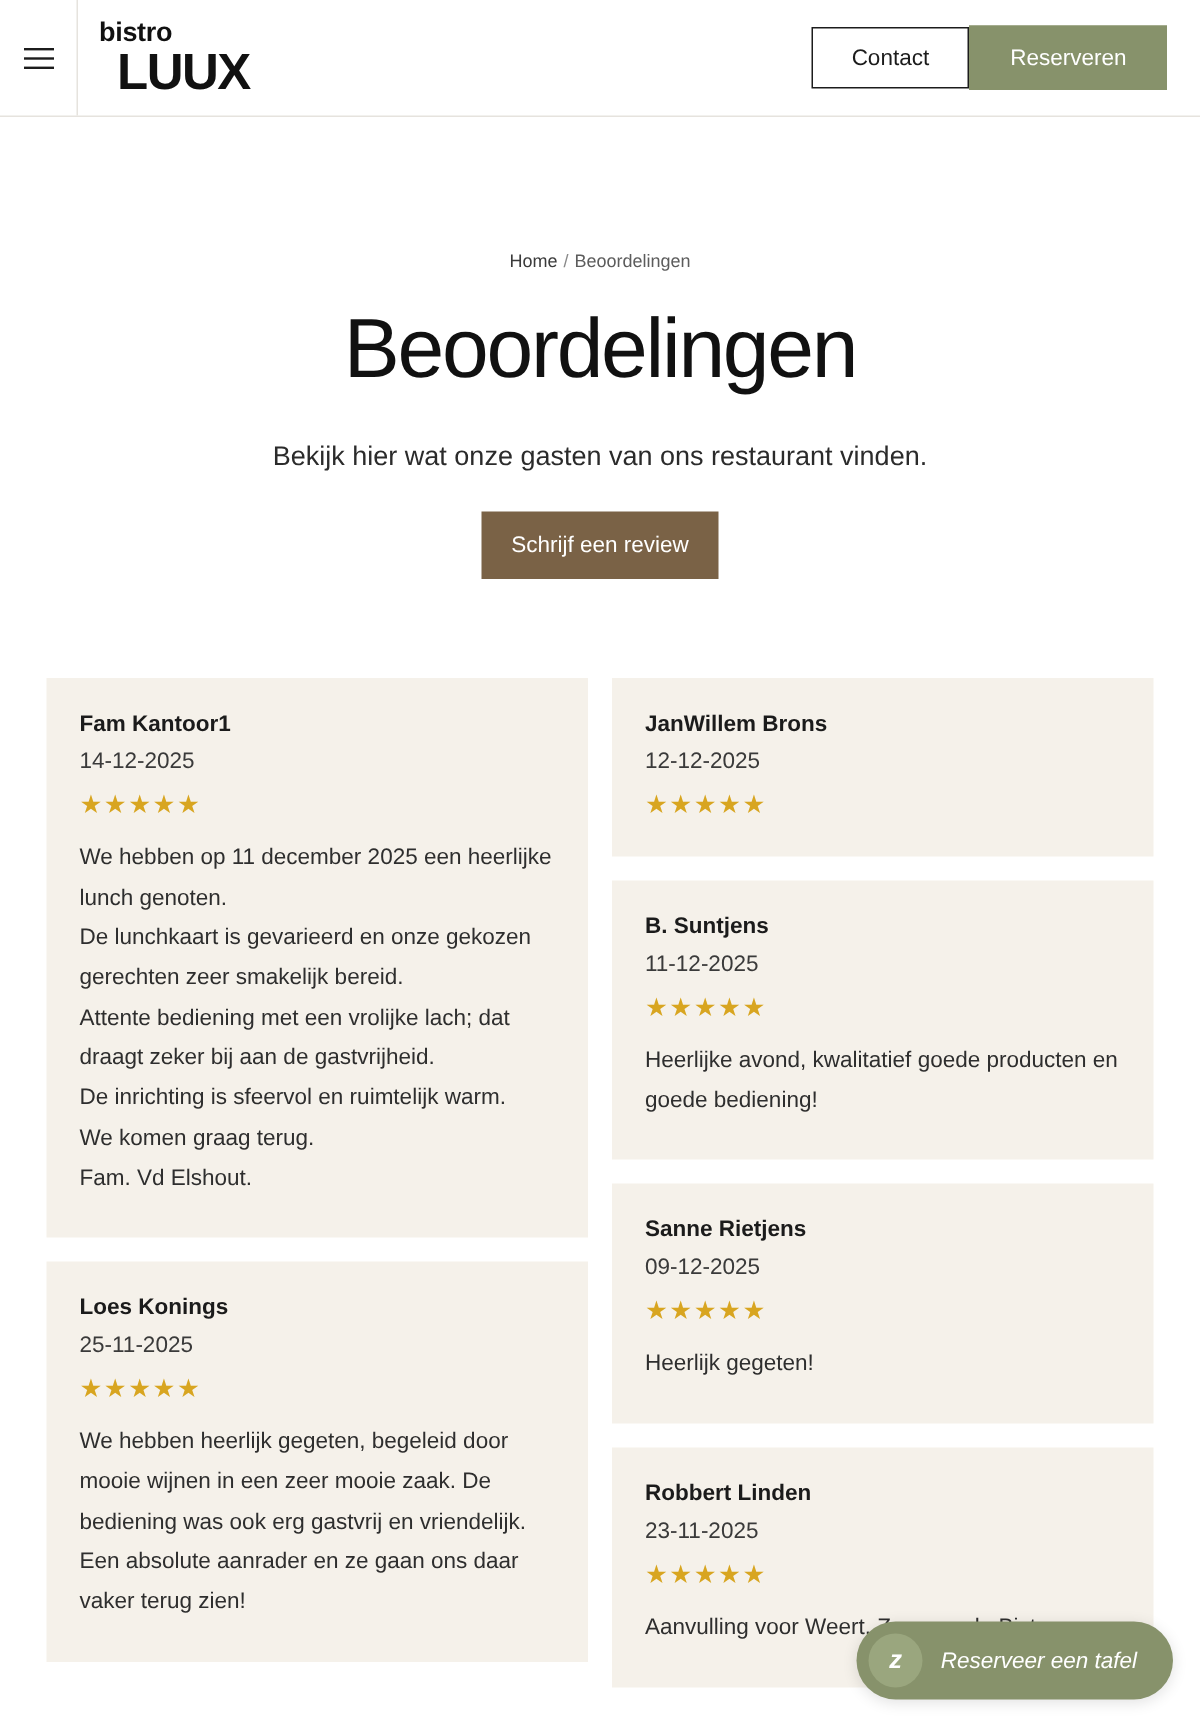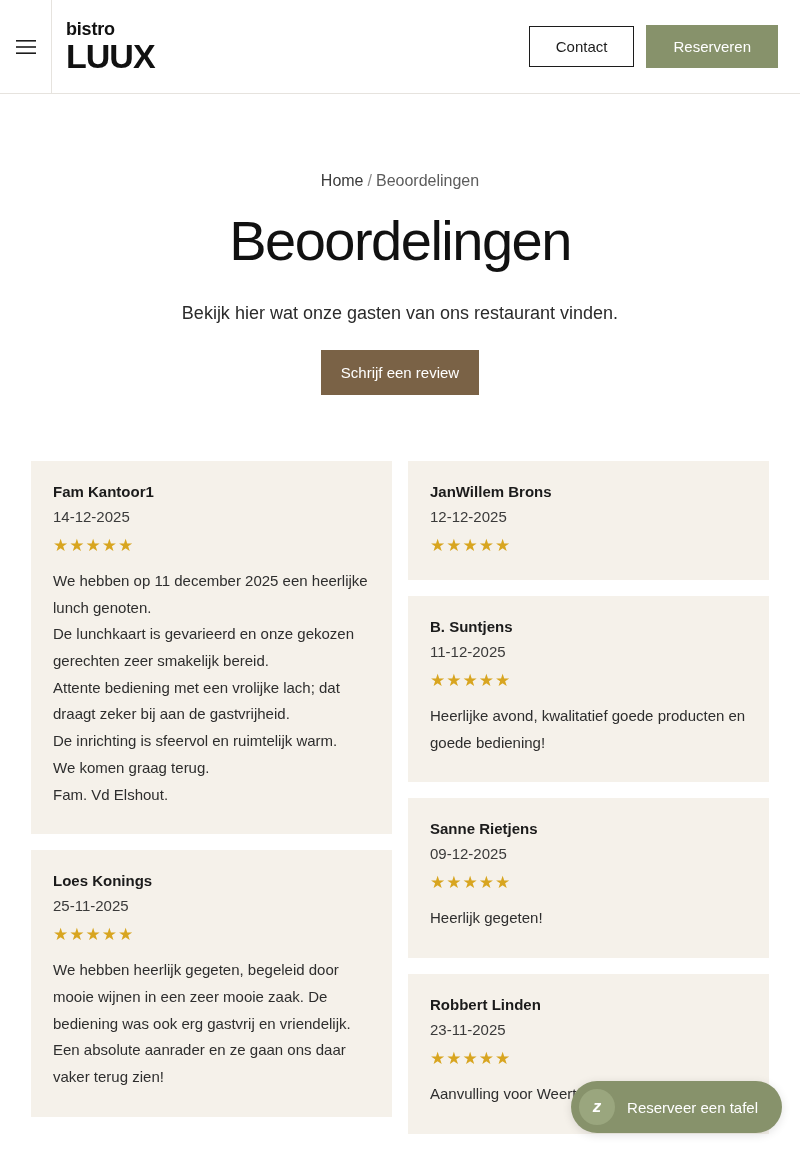--- a/index.html
+++ b/index.html
@@ -7,21 +7,21 @@
     width: 800px;
     height: 1151px;
     background: #ffffff;
     font-family: "Liberation Sans", sans-serif;
     color: #1c1c1c;
     overflow: hidden;
   }
 
   
   .header {
-    height: 94px;
+    height: 78px;
     border-bottom: 1px solid #e6e3de;
     display: flex;
     align-items: stretch;
     background: #fff;
   }
   .hamburger {
     width: 52px;
     display: flex;
     align-items: center;
     justify-content: center;
@@ -41,26 +41,26 @@
     font-weight: 700;
     letter-spacing: -0.2px;
     color: #111;
   }
   .brand-bottom {
     font-size: 34px;
     font-weight: 700;
     letter-spacing: -1px;
     color: #111;
     margin-top: 1px;
+    margin-left: 12px;
   }
   .header-spacer { flex: 1; }
   .header-actions {
     display: flex;
     align-items: center;
-    gap: 12px;
     padding-right: 22px;
   }
   .btn-contact {
     border: 1px solid #1c1c1c;
     background: #fff;
     color: #1c1c1c;
     font-size: 15px;
     padding: 11px 26px;
     cursor: pointer;
     font-family: inherit;
@@ -74,22 +74,23 @@
     cursor: pointer;
     font-family: inherit;
   }
 
   
   .hero {
     text-align: center;
     padding-top: 78px;
   }
   .breadcrumb {
-    font-size: 16px;
+    font-size: 12px;
     color: #5c5c5c;
+    margin-top: 11px;
   }
   .breadcrumb a {
     color: #3b3b3b;
     text-decoration: none;
     cursor: pointer;
   }
   .breadcrumb .sep { margin: 0 4px; color: #8a8a8a; }
   .page-title {
     font-size: 56px;
     font-weight: 400;
@@ -178,21 +179,21 @@
     border-radius: 50%;
     background: #9aa67e;
     display: flex;
     align-items: center;
     justify-content: center;
     font-size: 17px;
     font-style: italic;
     font-weight: 700;
     color: #fff;
   }
-  .reserve-pill .pill-label { font-size: 15px; }
+  .reserve-pill .pill-label { font-size: 15px; font-style: italic; }
 </style>
 </head>
 <body>
 
 <div class="header">
   <div class="hamburger">
     <span>
       <svg width="20" height="14" viewBox="0 0 20 14" aria-hidden="true">
         <rect x="0" y="0" width="20" height="1.6" fill="#1c1c1c"></rect>
         <rect x="0" y="6.2" width="20" height="1.6" fill="#1c1c1c"></rect>

